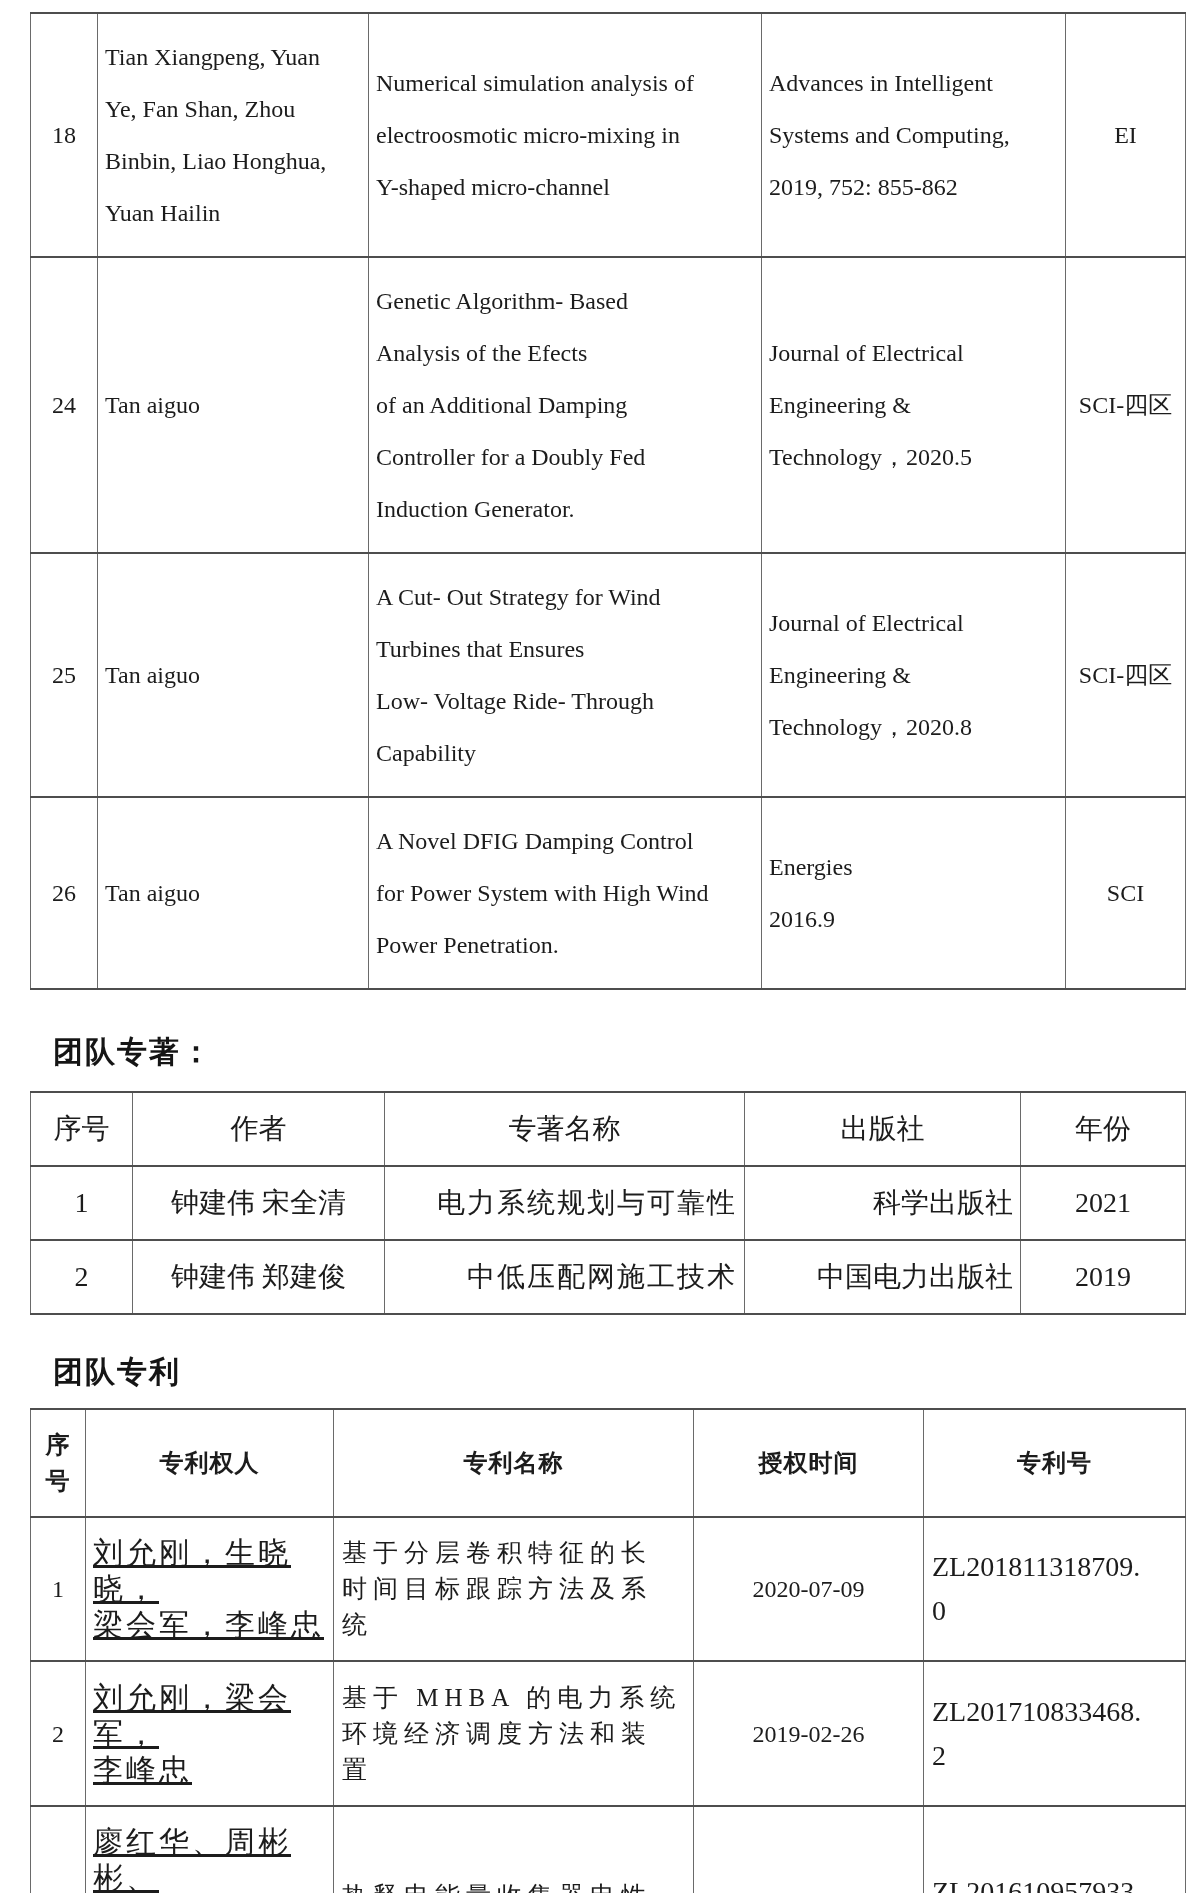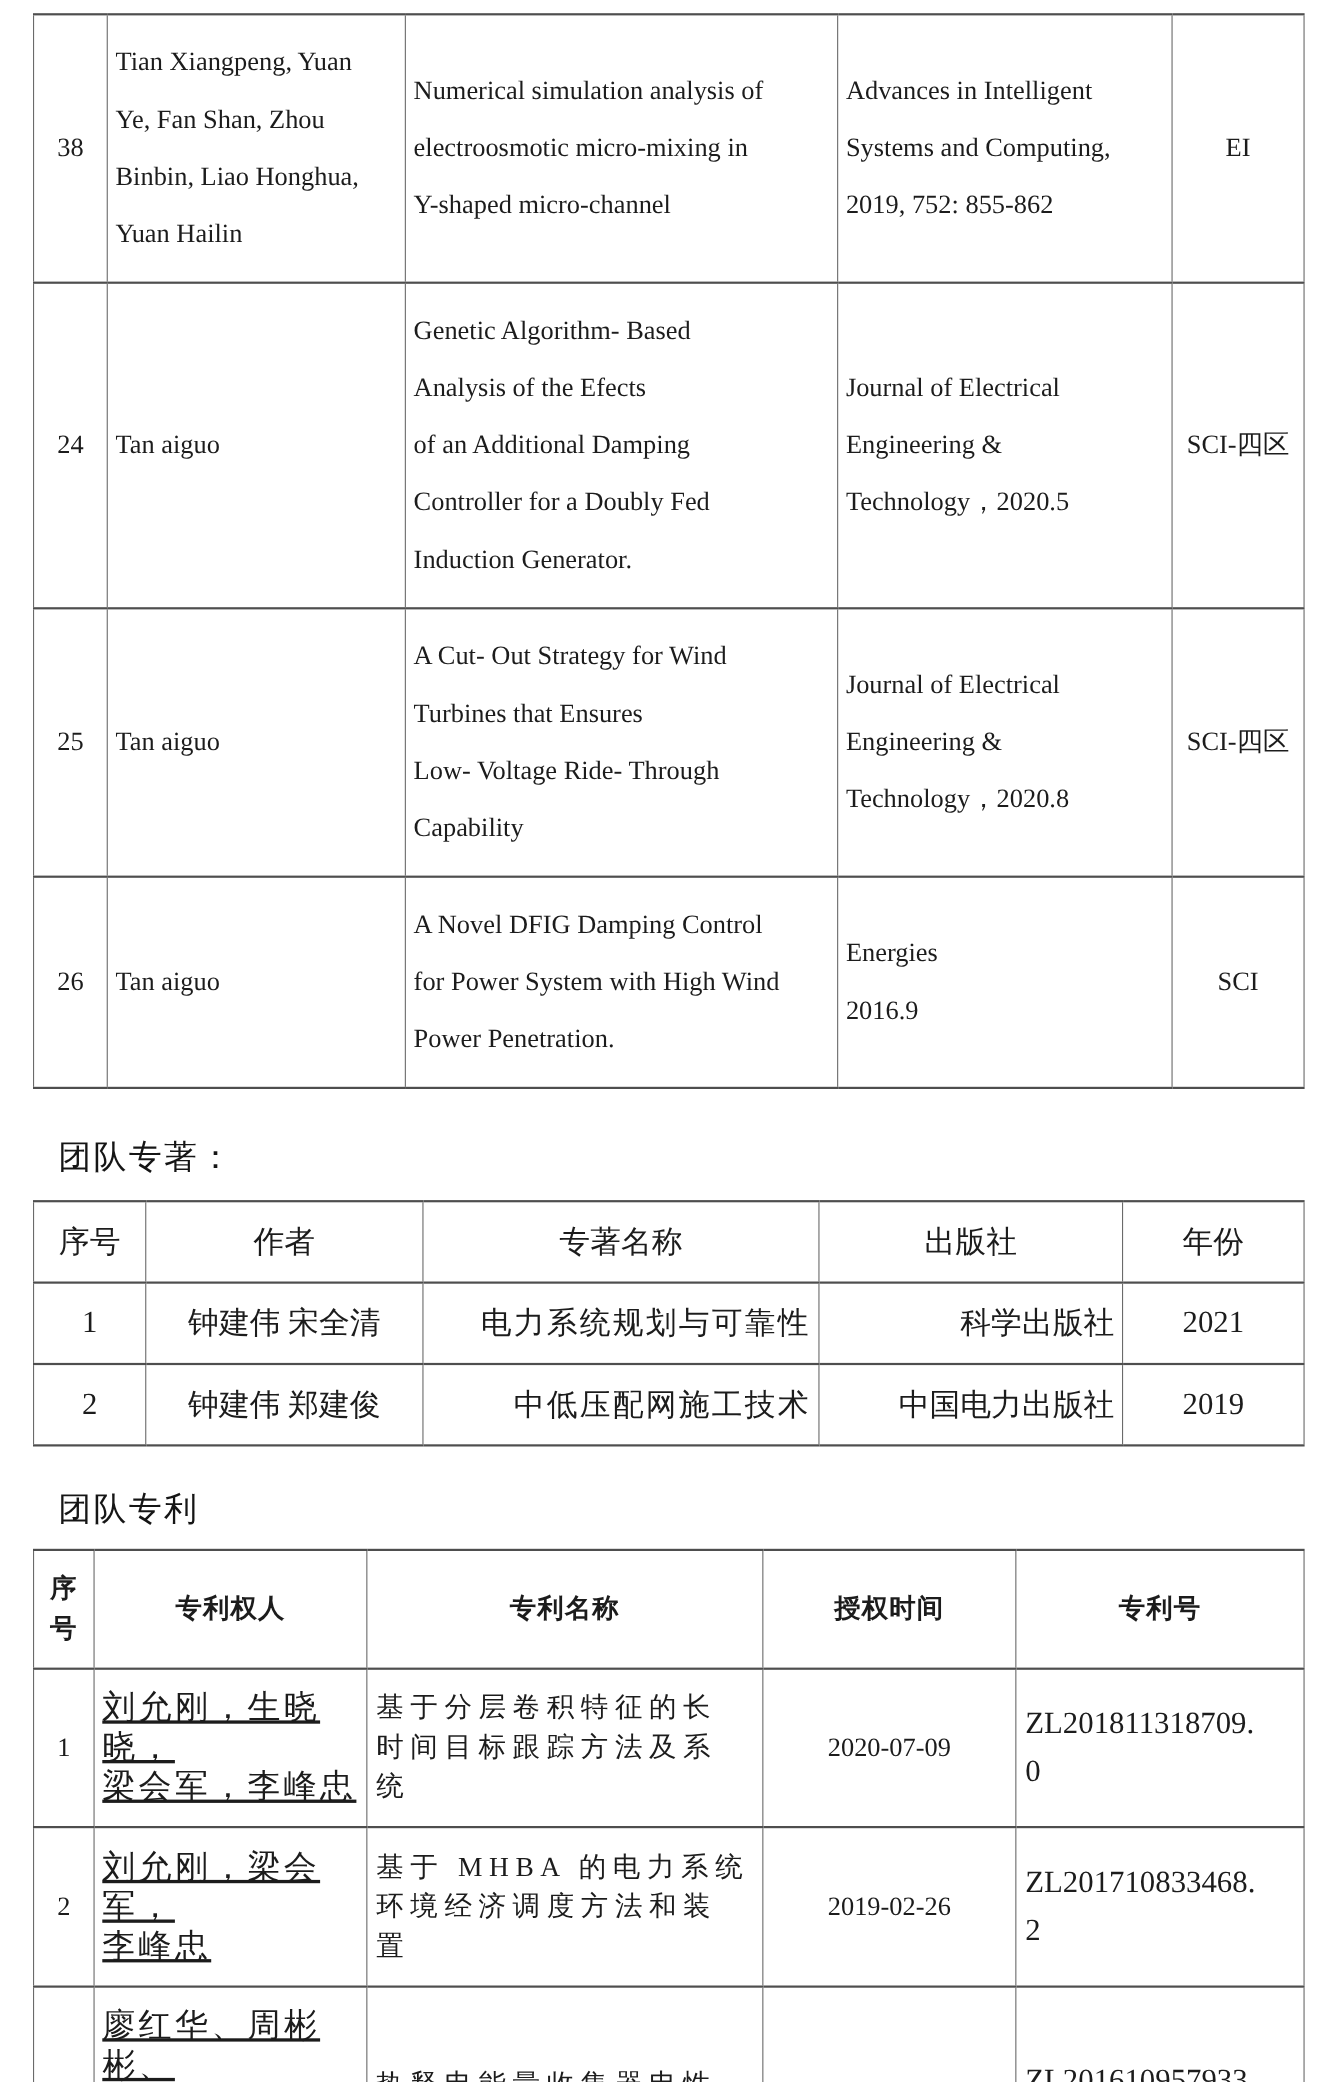--- a/index.html
+++ b/index.html
@@ -43,21 +43,21 @@
   .pat-table .c-center { text-align: center; }
   .pat-table .head { font-weight: bold; text-align: center; letter-spacing: 1px; }
   .pat-owners { font-size: 30px; letter-spacing: 3px; text-decoration: underline; }
   .pat-name  { font-size: 25px; letter-spacing: 6px; padding-left: 8px; margin-top: 44px; }
   .pat-num   { font-size: 28px; line-height: 44px; padding-left: 8px; }
   
   .sec-heading {
     position: absolute;
     left: 53px;
     font-size: 30px;
-    font-weight: normal;
+    font-weight: bold;
     letter-spacing: 2px;
     color: #151515;
     font-family: "Liberation Serif", "DejaVu Serif", serif;
   }
   .h-mono { top: 1032px; }
   .h-pat  { top: 1352px; }
 </style>
 </head>
 <body>
 
@@ -66,21 +66,21 @@
   <table class="pub-table">
     <colgroup>
       <col style="width:67px">
         <col style="width:271px">
         <col style="width:393px">
         <col style="width:304px">
         <col style="width:120px">
     </colgroup>
     <tbody>
       <tr style="height:210px">
-        <td class="c-center">38</td>
+        <td class="c-center">18</td>
         <td>Tian Xiangpeng, Yuan
 Ye, Fan Shan, Zhou
 Binbin, Liao Honghua,
 Yuan Hailin</td>
         <td>Numerical simulation analysis of
 electroosmotic micro-mixing in
 Y-shaped micro-channel</td>
         <td>Advances in Intelligent
 Systems and Computing,
 2019, 752: 855-862</td>

